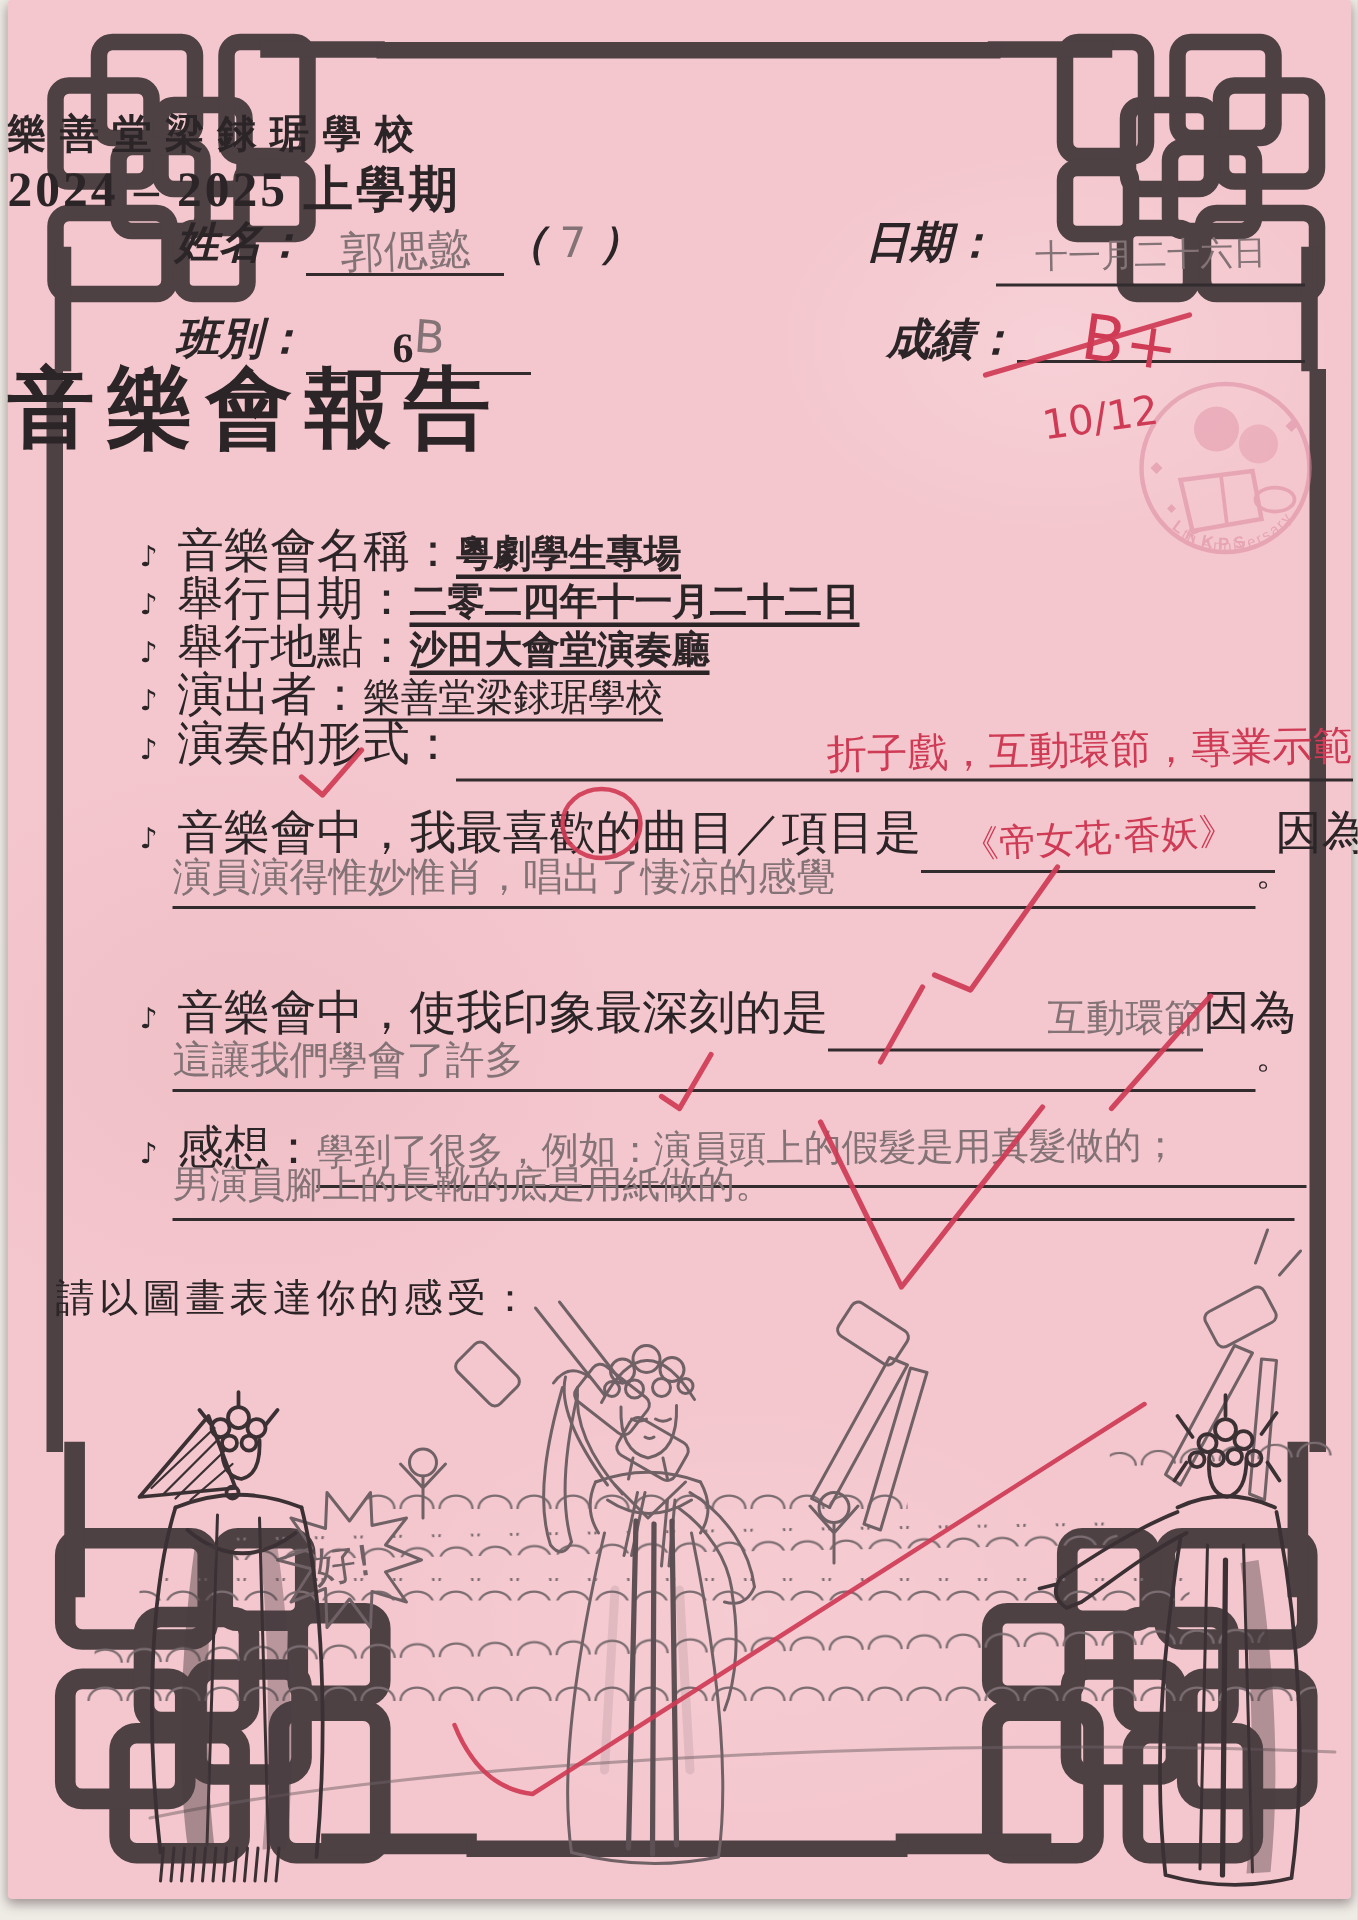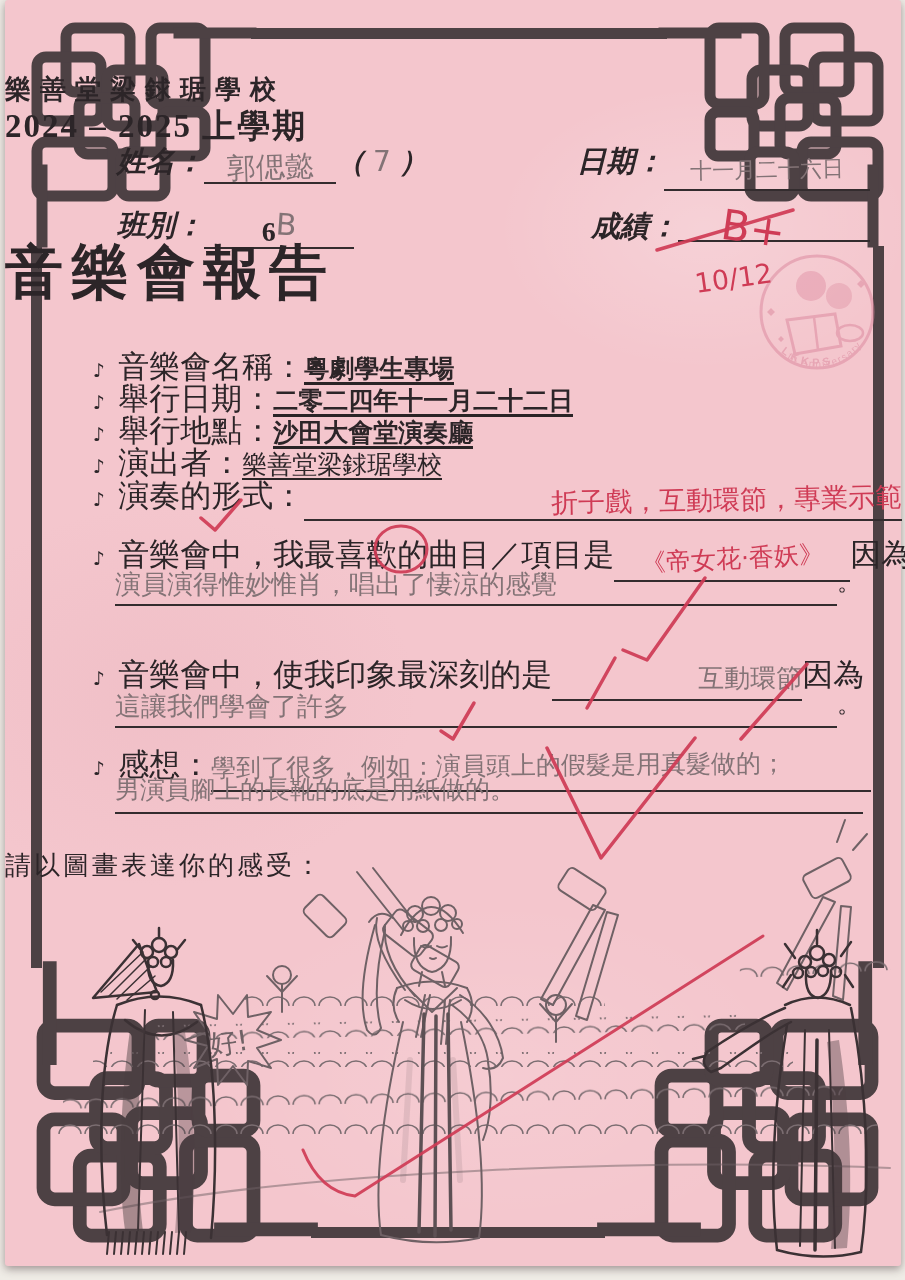--- a/index.html
+++ b/index.html
@@ -11,21 +11,21 @@
          radial-gradient(ellipse 420px 320px at 18% 55%, rgba(216,150,162,.14), transparent 60%),
          radial-gradient(ellipse 500px 300px at 55% 85%, rgba(255,255,255,.10), transparent 60%),
          #f4c6cd;
        box-shadow:0 3px 8px rgba(60,40,45,.45);}
   svg{position:absolute;left:0;top:0;pointer-events:none;}
   .t{position:absolute;white-space:nowrap;color:#2c2528;z-index:30;}
   .center{left:0;right:0;text-align:left;}
   .school{top:72px;font-size:26px;font-weight:700;letter-spacing:9px;}
   .term{top:104px;font-size:33px;font-weight:700;letter-spacing:2px;}
   .title{top:234px;font-size:58px;font-weight:700;letter-spacing:8px;}
-  .prompt-draw{top:848px;font-size:26px;letter-spacing:3px;}
+  .prompt-draw{top:848px;font-size:26px;letter-spacing:3px;padding-left:32px;}
   .lbl{font-size:29px;font-weight:700;font-style:italic;}
   .bl{font-size:31px;}
   .bv{font-size:25px;}
   .bold-u{font-weight:700;border-bottom:3px solid #2a2426;margin-top:48px;}
   .u{border-bottom:2px solid #2a2426;}
   .note{font-size:19px;font-family:"DejaVu Sans",sans-serif;margin-right:13px;}
   .ul{display:inline-block;border-bottom:2px solid #332c2e;text-align:center;vertical-align:-6px;height:34px;}
   .hw{font-family:"DejaVu Sans","Liberation Sans",sans-serif;color:#837376;display:inline-block;}
   .hwred{font-family:"DejaVu Sans","Liberation Sans",sans-serif;color:#cf3b55;display:inline-block;}
   .period{font-size:24px;}

